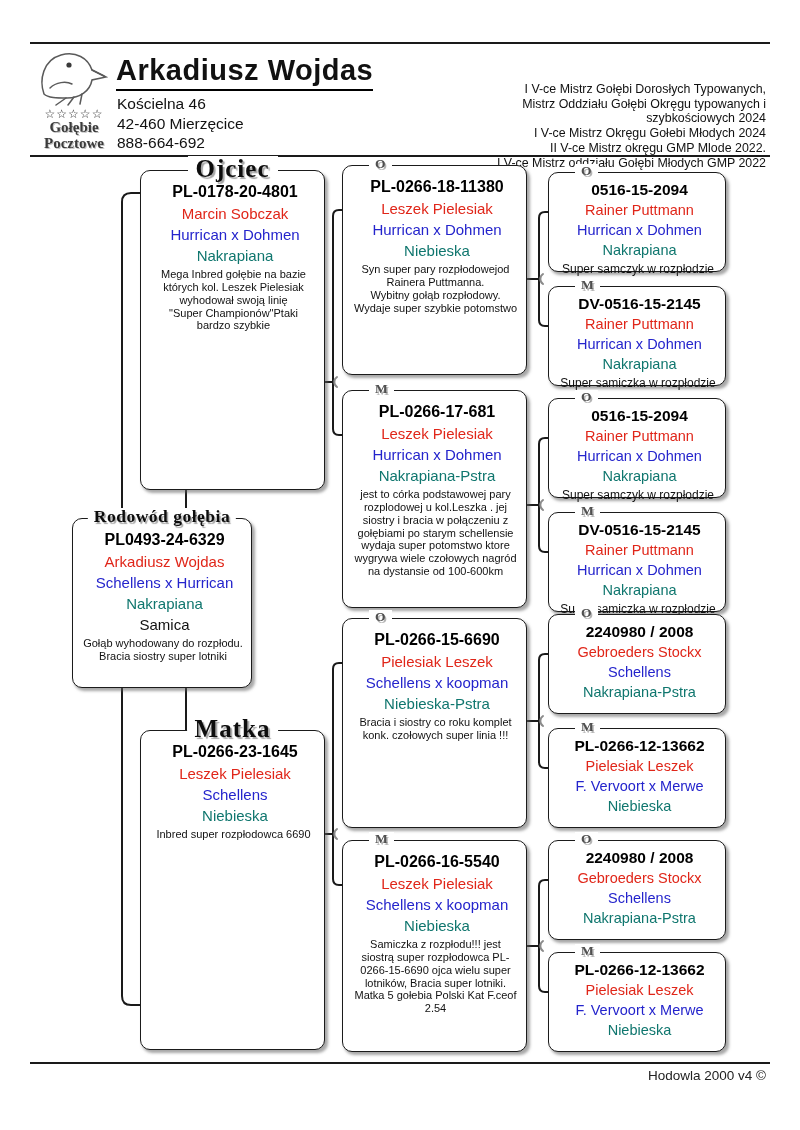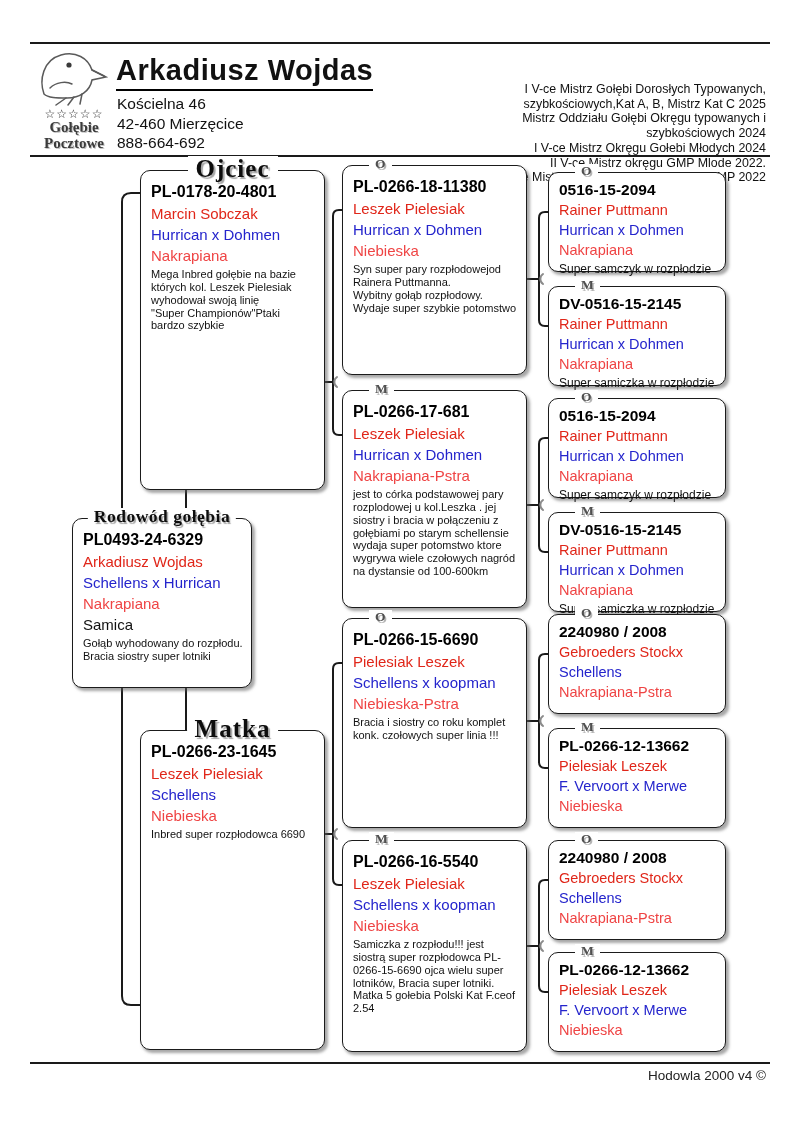--- a/index.html
+++ b/index.html
@@ -17,37 +17,37 @@
             color:#3b3b3b;text-shadow:1px 1px 0 #c2c2c2;}
   .logo .lt1{top:71px;font-size:15px;}
   .logo .lt2{top:87px;font-size:15px;}
   .breeder-name{position:absolute;left:116px;top:54px;font-size:29px;font-weight:bold;letter-spacing:.5px;
                 border-bottom:2px solid #000;padding-bottom:2px;white-space:nowrap;}
   .addr{position:absolute;left:117px;top:94px;font-size:15.5px;line-height:19.5px;}
   .achieve{position:absolute;right:34px;top:49px;width:360px;text-align:right;font-size:12.4px;line-height:14.7px;margin-top:33px;}
 
   
   .pbox{position:absolute;background:#fff;border:1.7px solid #1b1b1b;border-radius:10px;
-        box-shadow:2.5px 3px 3px rgba(95,95,95,.55);box-sizing:border-box;padding:9px 5px 0 10px;z-index:2;}
+        box-shadow:2.5px 3px 3px rgba(95,95,95,.55);box-sizing:border-box;padding:9px 5px 0 10px;z-index:2;text-align:center;}
   .subj{left:72px;top:518px;width:180px;height:170px;padding-top:12px;}
   .big{left:140px;width:185px;height:320px;padding-top:12px;}
   .mid{left:342px;width:185px;padding-top:12px;}
   .small{left:548px;width:178px;height:100px;padding-top:8px;}
 
   .legend{position:absolute;background:#fff;font-family:"Liberation Serif",serif;font-weight:bold;white-space:nowrap;line-height:1;}
   .main-legend{top:-15px;left:50%;transform:translateX(-50%);font-size:25px;letter-spacing:1px;
                padding:0 8px;color:#0d0d0d;text-shadow:2px 2px 1px #a5a5a5;}
   .subj-legend{top:-11px;left:50%;transform:translateX(-50%);font-size:17.5px;letter-spacing:.5px;
                padding:0 6px;color:#0d0d0d;text-shadow:1.5px 1.5px 1px #a5a5a5;}
   .sex-legend{top:-9px;left:26px;font-size:13.5px;padding:0 6px;color:#4f4f4f;text-shadow:1.5px 1.5px 0 #b5b5b5;}
 
   .ring{font-weight:bold;font-size:16px;line-height:1.15;margin-bottom:4px;color:#000;}
   .owner{font-size:15px;line-height:1.2;margin-bottom:3px;color:#e02619;}
   .strain{font-size:15px;line-height:1.2;margin-bottom:3px;color:#2424cc;}
-  .plum{font-size:15px;line-height:1.2;margin-bottom:3px;color:#ef4444;}
+  .plum{font-size:15px;line-height:1.2;margin-bottom:3px;color:#0f766e;}
   .sexline{font-size:15px;line-height:1.2;margin-bottom:3px;color:#111;}
   .note{font-size:11px;line-height:1.16;margin-top:3px;color:#111;white-space:pre-line;padding-right:3px;}
   .small .ring{font-size:15.5px;margin-bottom:3px;}
   .small .owner,.small .strain,.small .plum{font-size:14.5px;margin-bottom:2.5px;}
   .small .note{font-size:12px;margin-top:4px;}
 
   .connectors{position:absolute;left:0;top:0;z-index:1;}
   .footer-credit{position:absolute;right:34px;top:1068px;font-size:13.5px;color:#222;}
 </style>
 </head>
@@ -74,21 +74,20 @@
 
   <div class="breeder-name">Arkadiusz Wojdas</div>
   <div class="addr">
     <div>Kościelna 46</div>
     <div>42-460 Mierzęcice</div>
     <div>888-664-692</div>
   </div>
 
   <div class="achieve">
     <div>I V-ce Mistrz  Gołębi Dorosłych  Typowanych,</div>
-    <div>szybkościowych,Kat A, B, Mistrz Kat C 2025</div>
     <div>Mistrz Oddziału Gołębi Okręgu  typowanych i</div>
     <div>szybkościowych  2024</div>
     <div>I V-ce Mistrz Okręgu Gołebi Młodych  2024</div>
     <div>II V-ce Mistrz okręgu GMP Mlode 2022.</div>
     <div>I V-ce Mistrz oddziału Gołębi Młodych GMP 2022</div>
   </div>
 
   <div class="rule head-bottom"></div>
 
   <svg class="connectors" width="800" height="1130" viewBox="0 0 800 1130">

